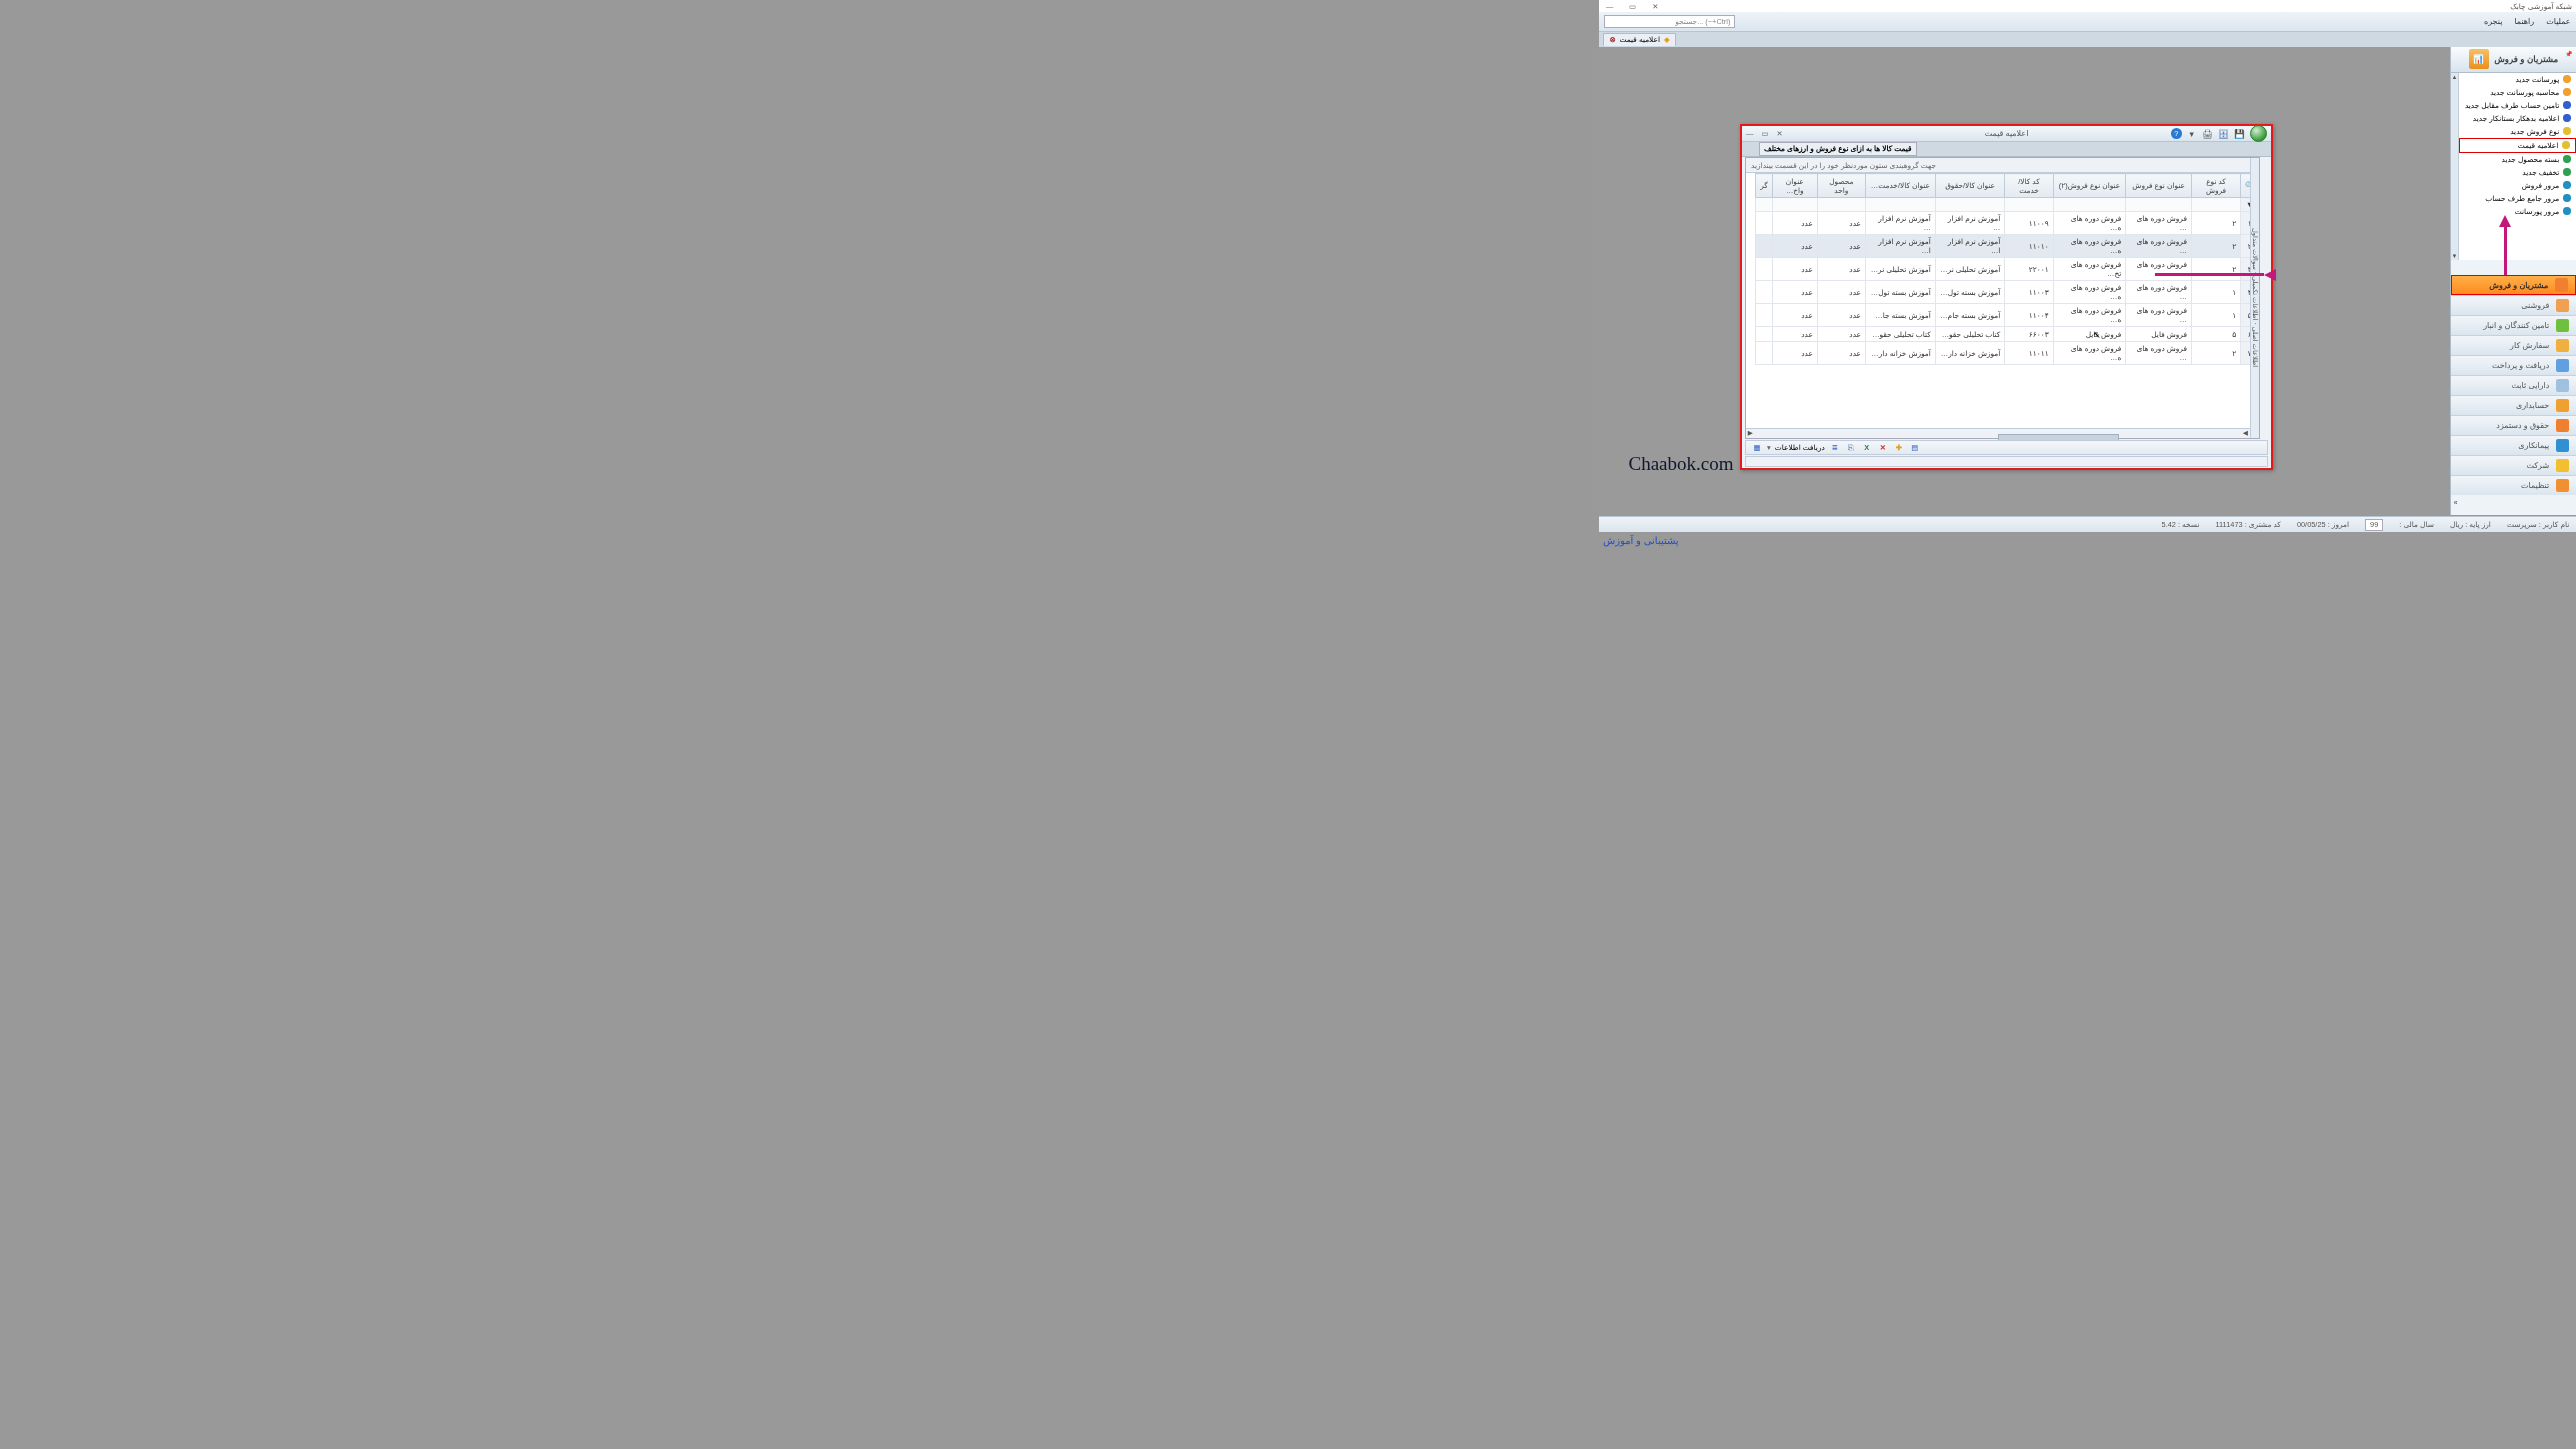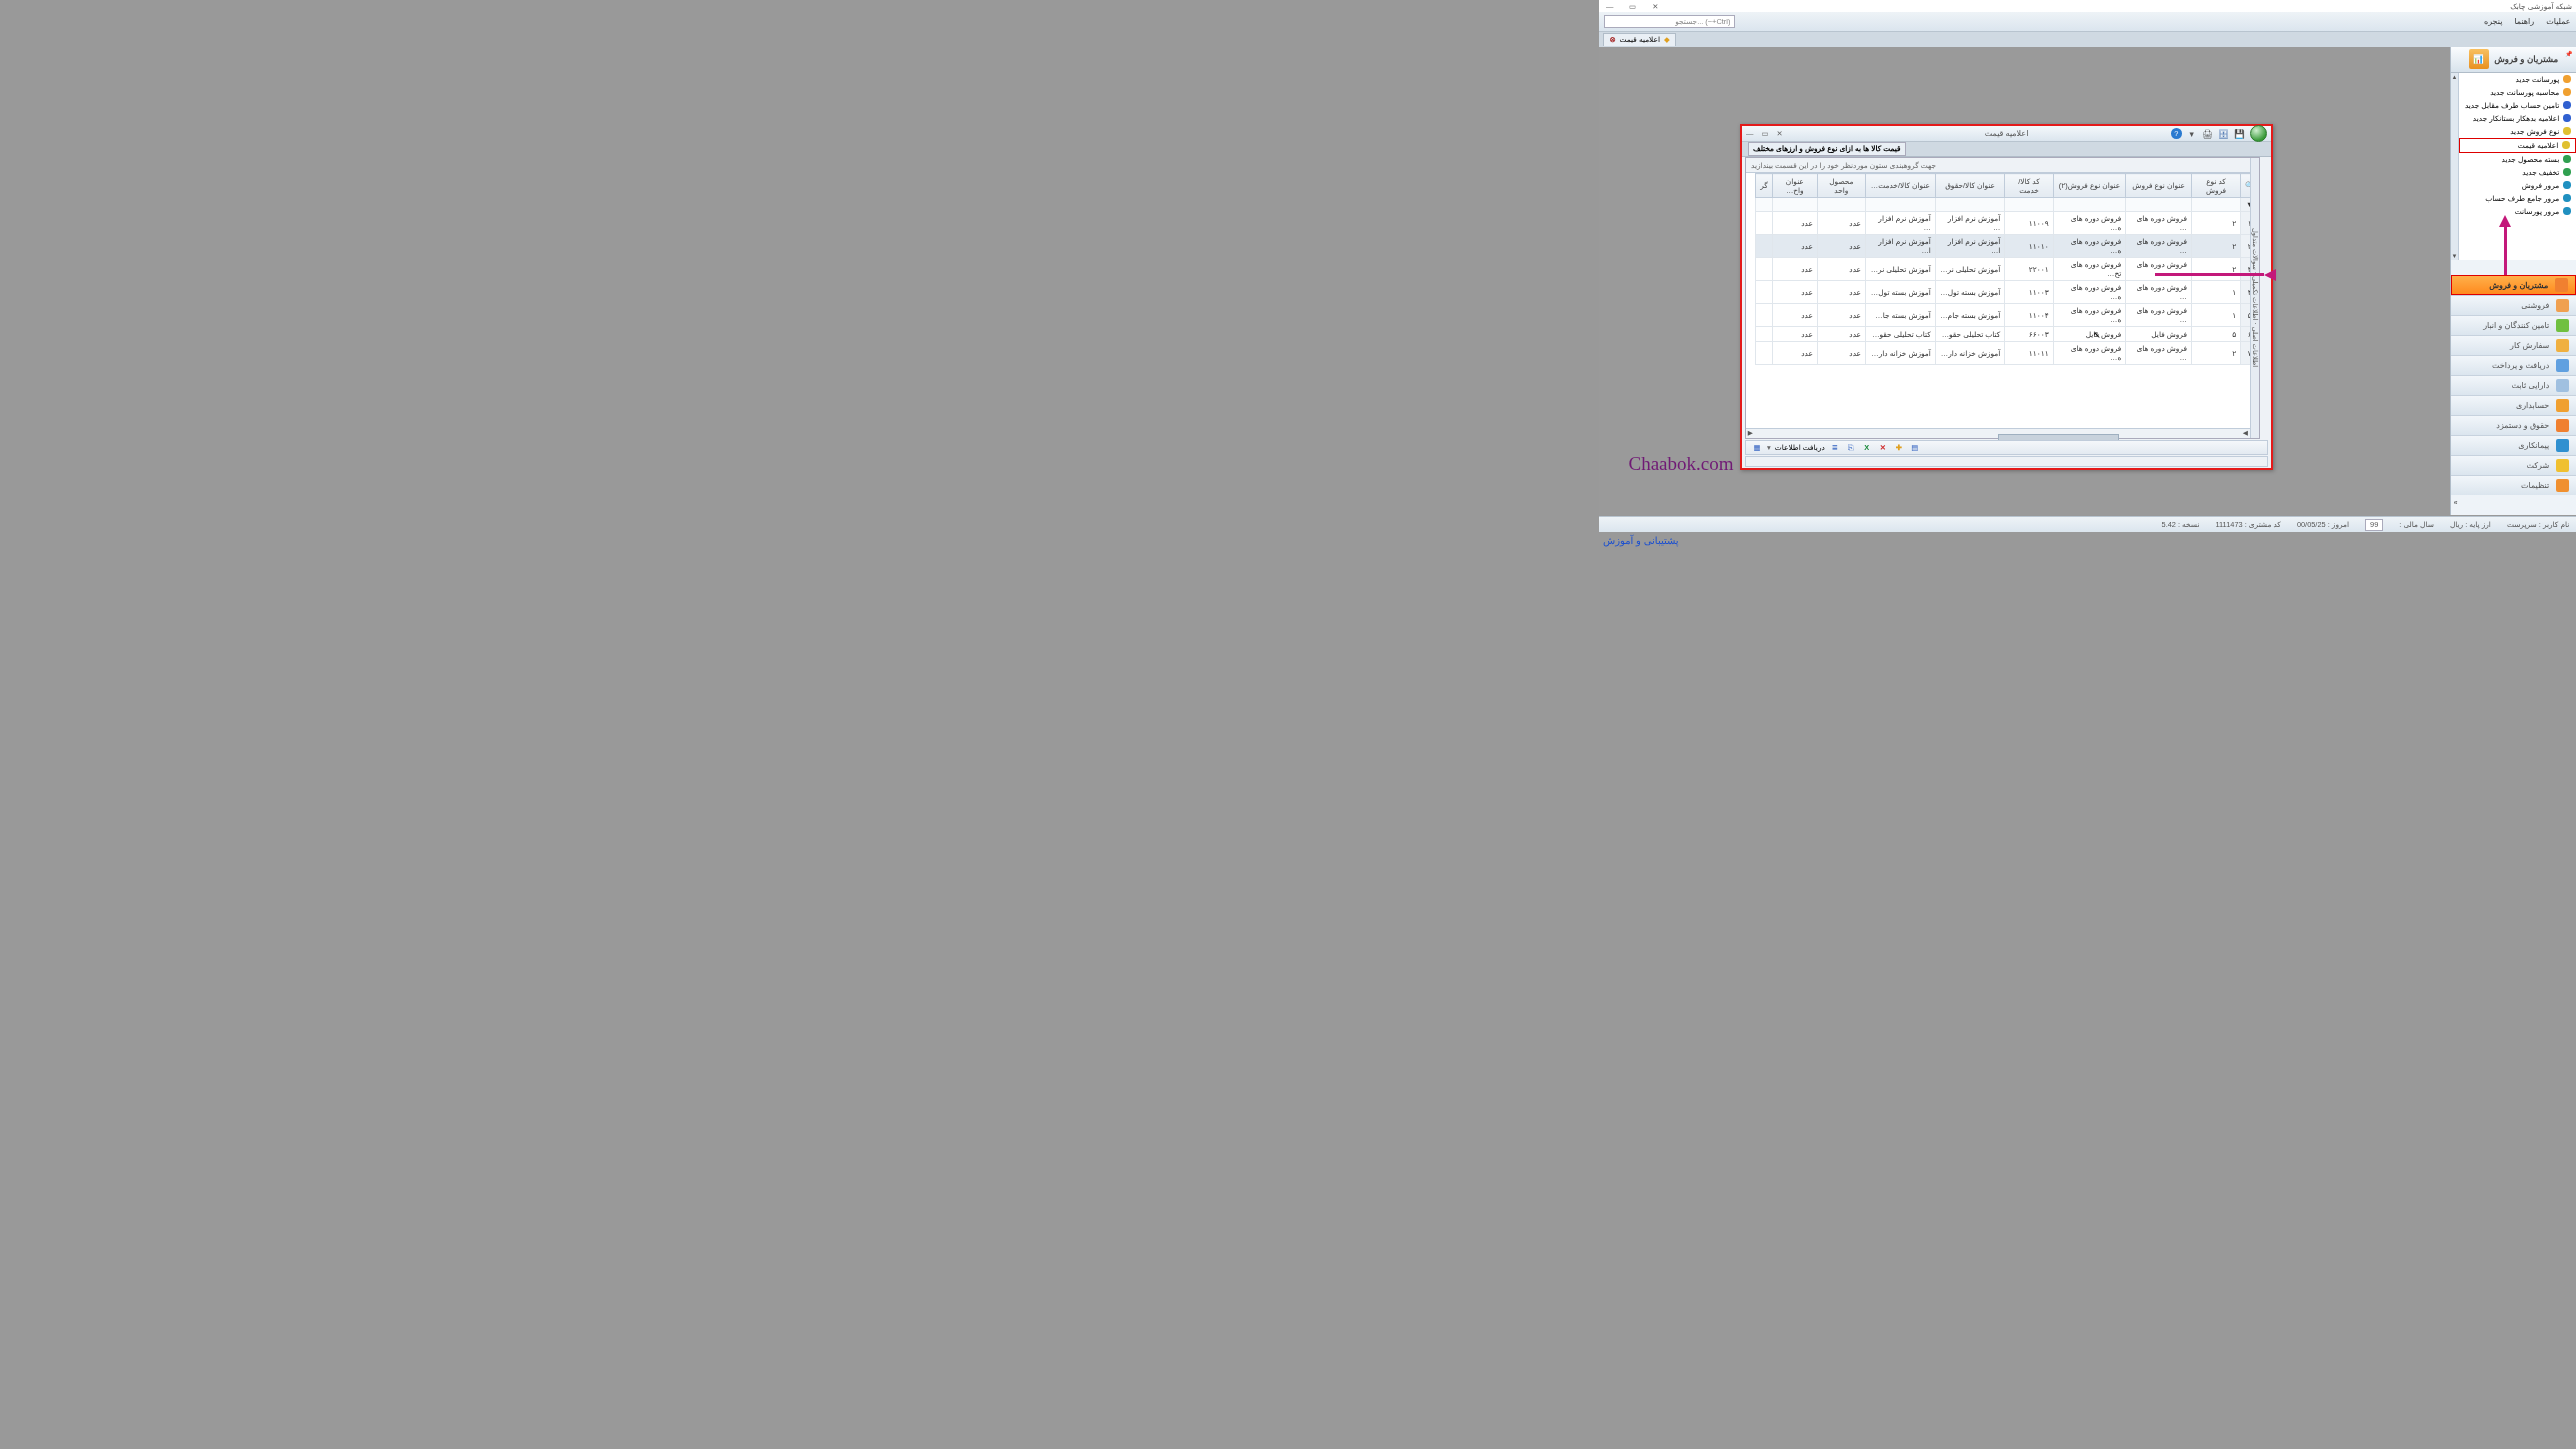--- a/index.html
+++ b/index.html
@@ -29,21 +29,21 @@
 .modexp { position:absolute; bottom:9.4px; left:2.7px; font-size:6.7px; color:#333; }
 .canvas { position:absolute; top:47px; right:126px; left:0; bottom:32px; background:#9a9a9a; }
 .win { position:absolute; top:77px; left:141px; width:533px; height:346px; background:#eef2f6; border:2px solid #e41a1a; box-shadow:1.3px 1.3px 4px rgba(0,0,0,.3); }
 .win-tb { height:16px; background:linear-gradient(#f4f8fb,#dbe5ee); border-bottom:0.7px solid #b8c4cf; display:flex; align-items:center; font-size:8px; color:#555; position:relative; }
 .win-tb .title { position:absolute; left:50%; transform:translateX(-50%); }
 .win-tb .wc2 { position:absolute; left:4px; display:flex; gap:8px; font-size:7.4px; color:#666; }
 .win-tb .wc2 span { cursor:pointer; }
 .win-tb .tbtns { position:absolute; right:4px; display:flex; gap:4px; align-items:center; }
 .ticon { width:12px; height:12px; display:flex; align-items:center; justify-content:center; font-size:8.7px; cursor:pointer; }
 .globe { width:17.4px; height:17.4px; border-radius:50%; background:radial-gradient(circle at 35% 30%,#d0f0d0,#3a9a3a 70%); border:0.7px solid #2a7a2a; }
-.panel-strip { height:14.8px; background:#cfd9e2; border-bottom:0.7px solid #b0bcc8; display:flex; align-items:center; justify-content:flex-end; font-size:7.4px; font-weight:bold; padding:0 6px; }
+.panel-strip { height:14.8px; background:#cfd9e2; border-bottom:0.7px solid #b0bcc8; display:flex; align-items:center; justify-content:flex-end; font-size:7.4px; font-weight:bold; padding:0 17px; }
 .panel-strip .ttl { border:0.7px solid #aab; padding:1.3px 4px; background:#e9eff5; }
 .gridwrap { position:absolute; top:31px; right:10.7px; left:2.7px; bottom:29.5px; background:#fff; border:0.7px solid #aab; }
 .sidebartabs { position:absolute; right:0; top:0; width:9.4px; bottom:0; background:#e6ecf3; border-left:0.7px solid #c0ccda; writing-mode:vertical-rl; font-size:6.7px; color:#555; text-align:center; }
 .grp { height:15px; background:#eef2f6; border-bottom:0.7px solid #c0ccda; padding:0 5.4px; display:flex; align-items:center; justify-content:flex-end; font-size:7.4px; color:#666; margin-right:9.4px; }
 table.gt { width:calc(100% - 9.4px); border-collapse:collapse; font-size:7.4px; direction:rtl; }
 .gt th { background:linear-gradient(#f4f7fa,#e3eaf1); border:0.7px solid #c0ccda; padding:2.7px 4px; font-weight:normal; color:#444; height:16px; }
 .gt td { border:0.7px solid #e0e6ec; padding:2px 4px; color:#333; height:14.8px; background:#fff; }
 .gt tr.sel td { background:#e2e9f0; }
 .gt .frow td { height:13.4px; background:#f9fbfd; }
 .rowno { width:16px; text-align:center; background:#eef2f6 !important; }
@@ -53,21 +53,21 @@
 .hscroll .thumb { position:absolute; left:50%; width:121px; height:6.7px; background:#c8d2dc; border:0.7px solid #9fb0c0; top:0.7px; }
 .footerbar { position:absolute; bottom:13.4px; left:2.7px; right:2.7px; height:14.8px; background:linear-gradient(#f4f7fa,#e3eaf1); border:0.7px solid #c0ccda; display:flex; align-items:center; justify-content:flex-start; gap:4px; padding:0 5.4px; font-size:7.4px; direction:ltr; }
 .fico { width:12px; height:10.7px; display:flex; align-items:center; justify-content:center; cursor:pointer; }
 .statusline { position:absolute; bottom:1.3px; left:2.7px; right:2.7px; height:10.7px; background:#eef2f6; border:0.7px solid #c0ccda; }
 .arrow-h { position:absolute; top:221px; right:174px; width:121px; height:13.4px; display:flex; align-items:center; z-index:5; }
 .arrow-h .shaft { flex:1; height:2.7px; background:#c3187a; }
 .arrow-h .head { width:0; height:0; border-top:6.7px solid transparent; border-bottom:6.7px solid transparent; border-right:12px solid #c3187a; }
 .arrow-v { position:absolute; top:215px; right:64px; width:13.4px; height:60px; display:flex; flex-direction:column; align-items:center; z-index:6; }
 .arrow-v .headv { width:0; height:0; border-left:6.7px solid transparent; border-right:6.7px solid transparent; border-bottom:12px solid #c3187a; }
 .arrow-v .shaftv { width:2.7px; flex:1; background:#c3187a; }
-.watermark { position:absolute; left:29.5px; bottom:40px; font-size:19px; font-family:Georgia,serif; color:#701a75; direction:ltr; }
+.watermark { position:absolute; left:29.5px; bottom:40px; font-size:19px; font-family:Georgia,serif; color:#0f172a; direction:ltr; }
 .appstatus { position:absolute; bottom:14.8px; left:0; right:0; height:16px; background:linear-gradient(#eef3f7,#dbe5ee); border-top:0.7px solid #b8c4cf; display:flex; align-items:center; padding:0 6.7px; font-size:7.4px; color:#555; gap:16px; direction:rtl; }
 .appstatus .box { background:#fff; border:0.7px solid #aab; padding:0.7px 4px; }
 .footlink { position:absolute; bottom:1.3px; left:4px; font-size:10px; color:#1a4fd0; direction:ltr; }
 .mizkar { position:absolute; bottom:17.4px; left:2.7px; background:#fff; border:0.7px solid #bbb; padding:1.3px 5.4px; font-size:7.4px; color:#555; }
 .cursor { position:absolute; top:282px; left:494px; font-size:9.4px; color:#000; z-index:4; }
 </style>
 </head>
 <body>
 
 <div class="titlebar">

